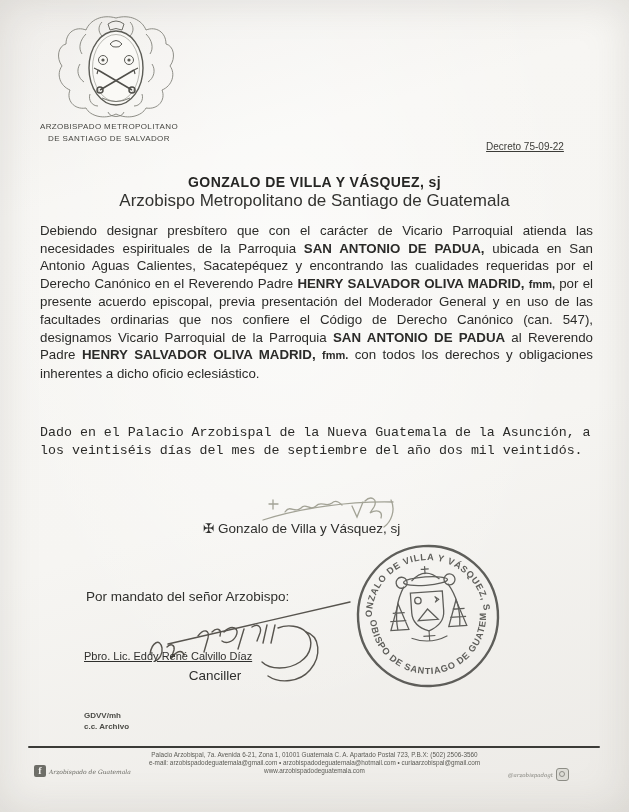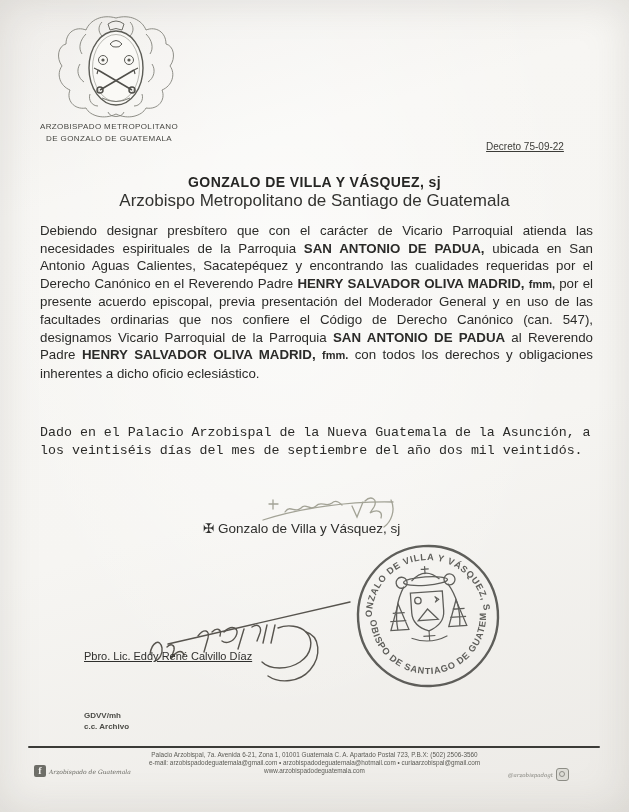--- a/index.html
+++ b/index.html
@@ -81,21 +81,21 @@
           <circle cx="82" cy="78" r="3"></circle>
         <path d="M84,58 l4,-2 m-4,2 l1,4" stroke-width="1.1"></path>
         <path d="M48,58 l-4,-2 m4,2 l-1,4" stroke-width="1.1"></path>
       </g>
       <path d="M52,86 q14,7 28,0" fill="none" stroke="#6d6d66" stroke-width="0.9"></path>
     </g>
   </svg>
 
   <div class="abs org-name">
     <div>ARZOBISPADO METROPOLITANO</div>
-    <div>DE GONZALO DE GUATEMALA</div>
+    <div>DE SANTIAGO DE SALVADOR</div>
   </div>
 
   <div class="abs decree">Decreto 75-09-22</div>
 
   <div class="abs hdr-name">GONZALO DE VILLA Y VÁSQUEZ, sj</div>
   <div class="abs hdr-title">Arzobispo Metropolitano de Santiago de Guatemala</div>
 
   <div class="abs body-par p1"><span>Debiendo designar presbítero que con el carácter de Vicario Parroquial atienda las necesidades espirituales de la Parroquia </span><span style="font-weight: bold;">SAN ANTONIO DE PADUA,</span><span> ubicada en San Antonio Aguas Calientes, Sacatepéquez y encontrando las cualidades requeridas por el Derecho Canónico en el Reverendo Padre </span><span style="font-weight: bold;">HENRY SALVADOR OLIVA MADRID,</span><span> </span><span class="small-abbr" style="font-weight: bold;">fmm,</span><span> por el presente acuerdo episcopal, previa presentación del Moderador General y en uso de las facultades ordinarias que nos confiere el Código de Derecho Canónico (can. 547), designamos Vicario Parroquial de la Parroquia </span><span style="font-weight: bold;">SAN ANTONIO DE PADUA</span><span> al Reverendo Padre </span><span style="font-weight: bold;">HENRY SALVADOR OLIVA MADRID,</span><span> </span><span class="small-abbr" style="font-weight: bold;">fmm.</span><span> con todos los derechos y obligaciones inherentes a dicho oficio eclesiástico.</span></div>
 
   <div class="abs body-par p2">Dado en el Palacio Arzobispal de la Nueva Guatemala de la Asunción, a los veintiséis días del mes de septiembre del año dos mil veintidós.</div>
@@ -137,33 +137,35 @@
       <path d="M76,34 v-8 M72,29 h8" stroke-width="1.2"></path>
       <path d="M60,52 h32 v20 q0,13 -16,19 q-16,-6 -16,-19 z"></path>
       <path d="M66,80 l10,-11 l10,11 z"></path>
       <circle cx="67" cy="60" r="3.2"></circle>
       <path d="M84,57 l4,3 l-4,3 l2,-3 z" stroke-width="1"></path>
       <path d="M76,91 v10 M70,96 h12" stroke-width="1.1"></path>
       <path d="M58,97 q18,8 36,0" stroke-width="1"></path>
     </g>
   </svg>
 
+  <div class="abs mandate">Por mandato del señor Arzobispo:</div>
 
   <svg class="abs" style="left:120px;top:592px;" width="250" height="110" viewBox="0 0 250 110">
     <g fill="none" stroke="#57544e" stroke-width="1.4" stroke-linecap="round">
       <path d="M48,52 L230,10"></path>
       <path d="M30,62 c2,-12 10,-16 12,-6 c1,6 -3,12 -7,13 m12,-14 c4,-4 8,-2 7,3 l-3,9 c5,-8 11,-10 13,-4"></path>
       <path d="M78,44 c6,-8 12,-6 10,2 l-4,14 m8,-20 c5,-5 10,-3 8,4"></path>
       <path d="M104,40 c8,-8 16,-4 12,4 c-3,6 -10,8 -14,5 m22,-12 l-6,20 m14,-22 c6,-4 10,0 8,6 l-3,8 m10,-16 l-4,18 m12,-18 l-4,18"></path>
       <path d="M158,36 c10,-4 22,-2 28,4 c8,8 6,22 -6,30 c-12,8 -30,8 -38,0"></path>
       <path d="M186,40 c14,4 16,24 4,38 c-10,12 -30,14 -42,6"></path>
     </g>
   </svg>
 
   <div class="abs chanc-name">Pbro. Lic. Eddy René Calvillo Díaz</div>
+  <div class="abs chanc-title">Canciller</div>
 
   <div class="abs ref">
     <div>GDVV/mh</div>
     <div>c.c. Archivo</div>
   </div>
 
   <div class="abs rule"></div>
 
   <div class="abs ft ft1">Palacio Arzobispal, 7a. Avenida 6-21, Zona 1, 01001 Guatemala C. A.  Apartado Postal 723, P.B.X: (502) 2506-3560</div>
   <div class="abs ft ft2">e-mail: arzobispadodeguatemala@gmail.com • arzobispadodeguatemala@hotmail.com • curiaarzobispal@gmail.com</div>

